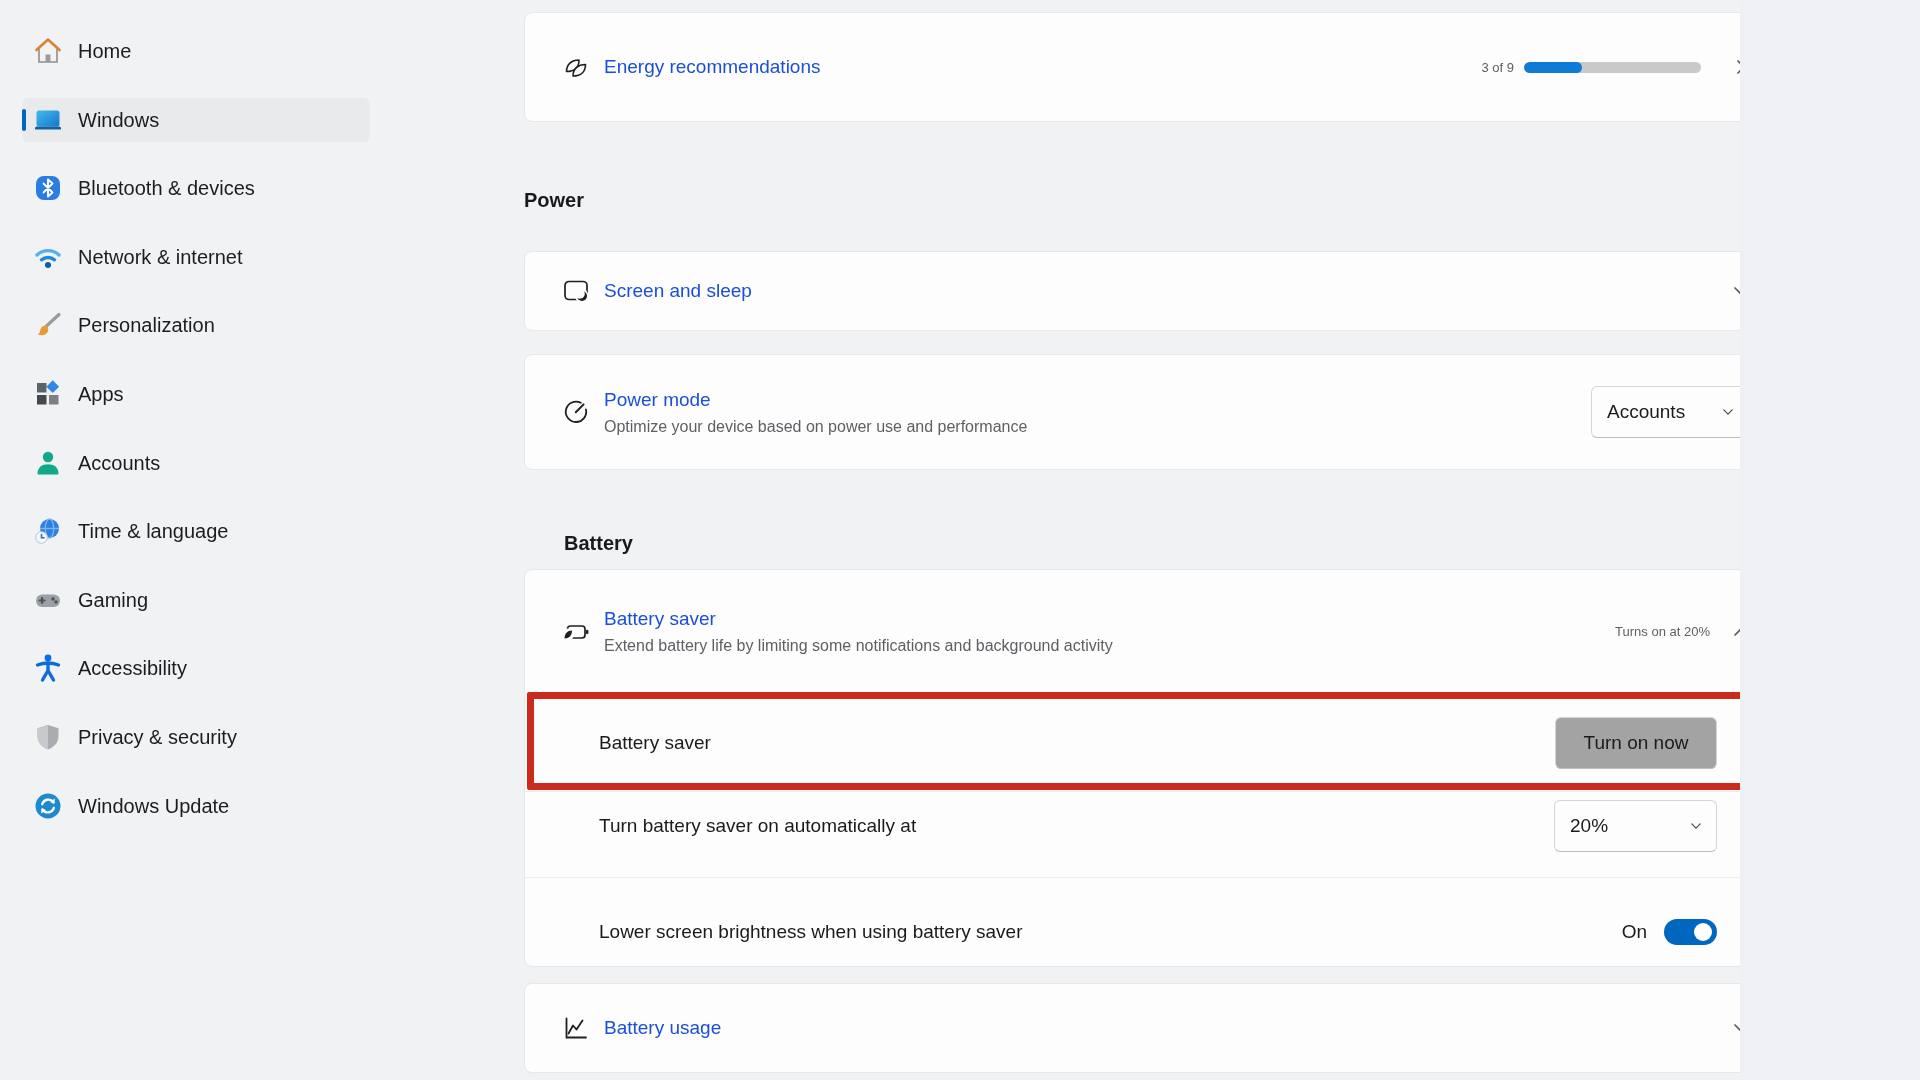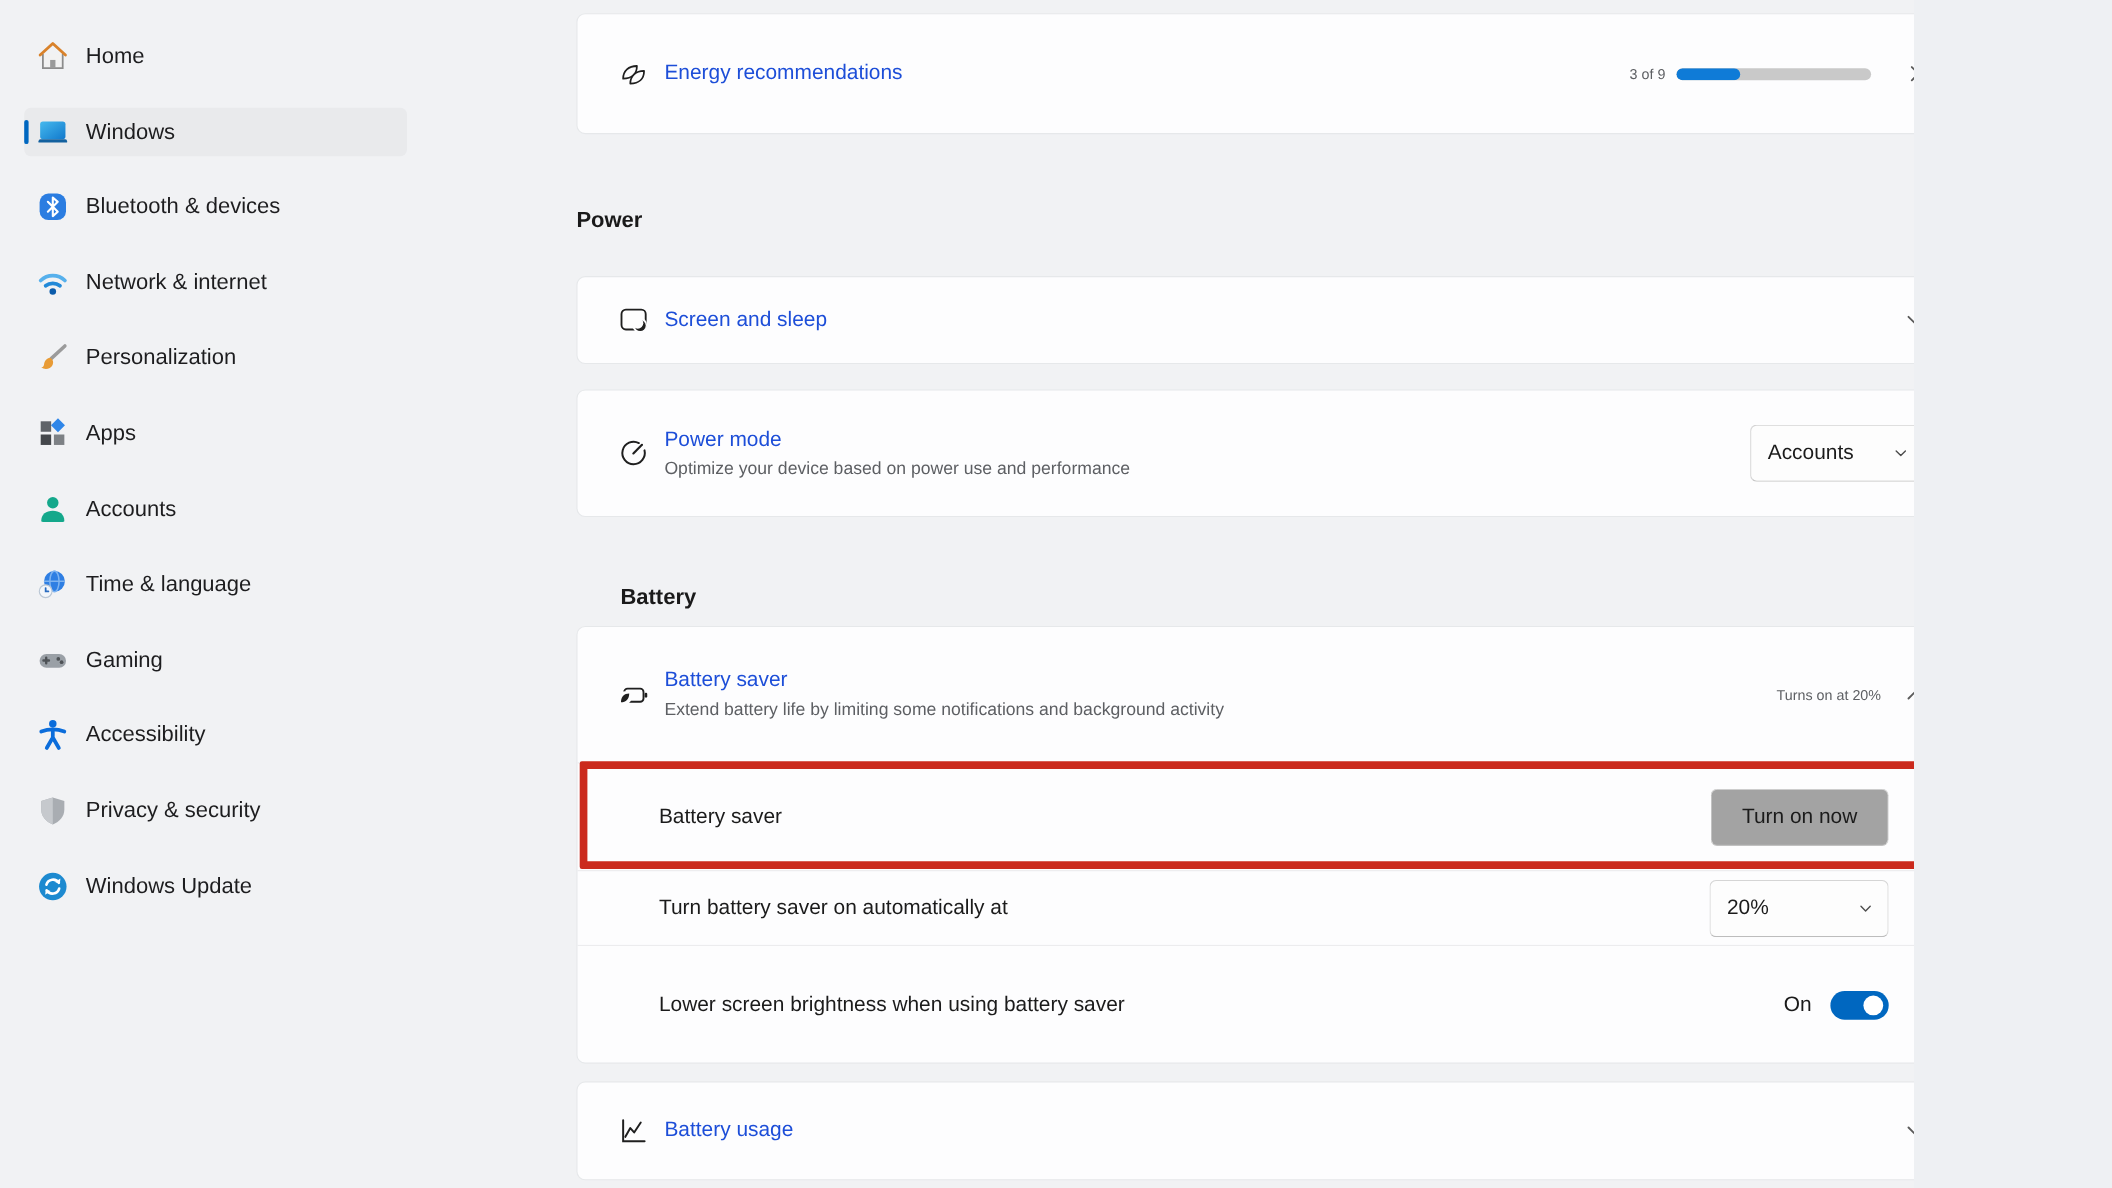--- a/index.html
+++ b/index.html
@@ -297,21 +297,21 @@
     <div class="exp-row" style="height:68px;">
       <span class="exp-label">Turn battery saver on automatically at</span>
       <div class="dd" style="width:163px;">
         <span>20%</span>
         <svg width="14" height="14" viewBox="0 0 20 20">
           <path d="M4 7 L10 13 L16 7" fill="none" stroke="#4d4d4d" stroke-width="1.8" stroke-linecap="round" stroke-linejoin="round"></path>
         </svg>
       </div>
     </div>
 
-    <div class="exp-row" style="height:109px;">
+    <div class="exp-row" style="height:109px;margin-top:18px;">
       <span class="exp-label">Lower screen brightness when using battery saver</span>
       <span class="toggle-label">On</span>
       <div class="toggle">
         <div class="knob"></div>
       </div>
     </div>
 
   </section>
 
   <section class="card" style="top:983px;height:90px;">

